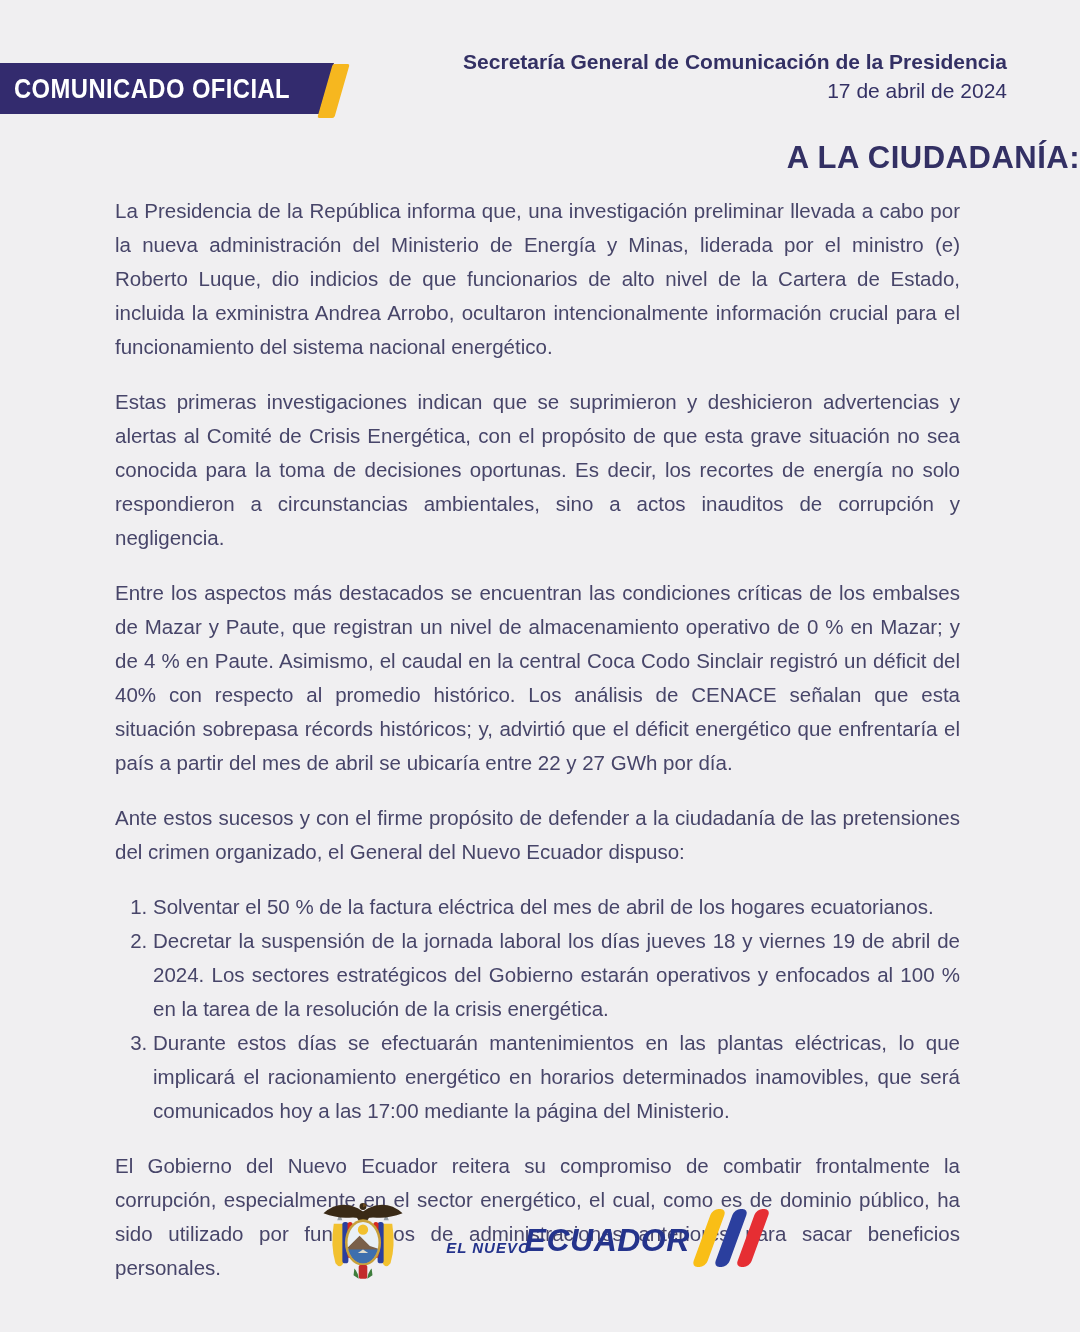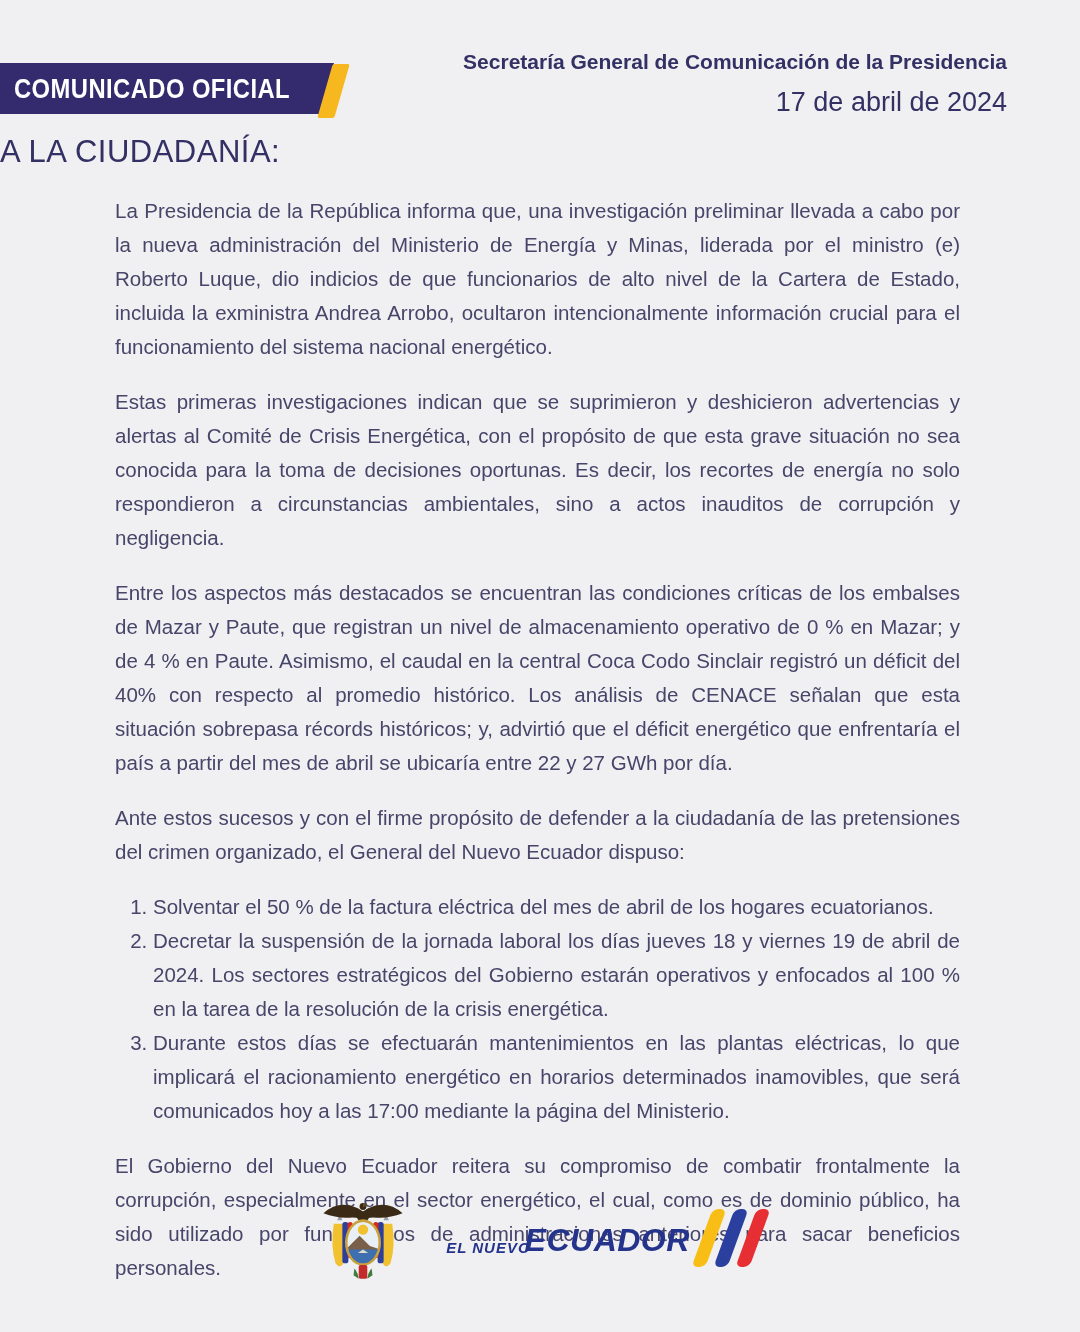--- a/index.html
+++ b/index.html
@@ -40,25 +40,25 @@
     background:var(--accent-yellow);
     transform:skewX(-16deg);
     border-radius:2px;
   }
   
   .header-right{
     position:absolute;top:48px;right:73px;text-align:right;
     color:var(--heading-navy);
   }
   .header-org{font-weight:bold;font-size:21px;line-height:27px;}
-  .header-date{font-size:27px;line-height:27px;margin-top:14px;}
+  .header-date{font-size:21px;line-height:27px;margin-top:2px;}
   
   .page-title{
-    position:absolute;top:134px;left:0;width:100%;
-    text-align:left;font-size:31px;font-weight:normal;letter-spacing:.5px;
+    position:absolute;top:140px;left:0;width:100%;
+    text-align:right;font-size:31px;font-weight:bold;letter-spacing:.5px;
     color:var(--heading-navy);
   }
   
   .content{
     position:absolute;top:194px;left:115px;width:845px;
     color:var(--body-text);
     font-size:20.5px;line-height:34px;
     text-align:justify;
   }
   .content p{margin:0 0 21px 0;}

